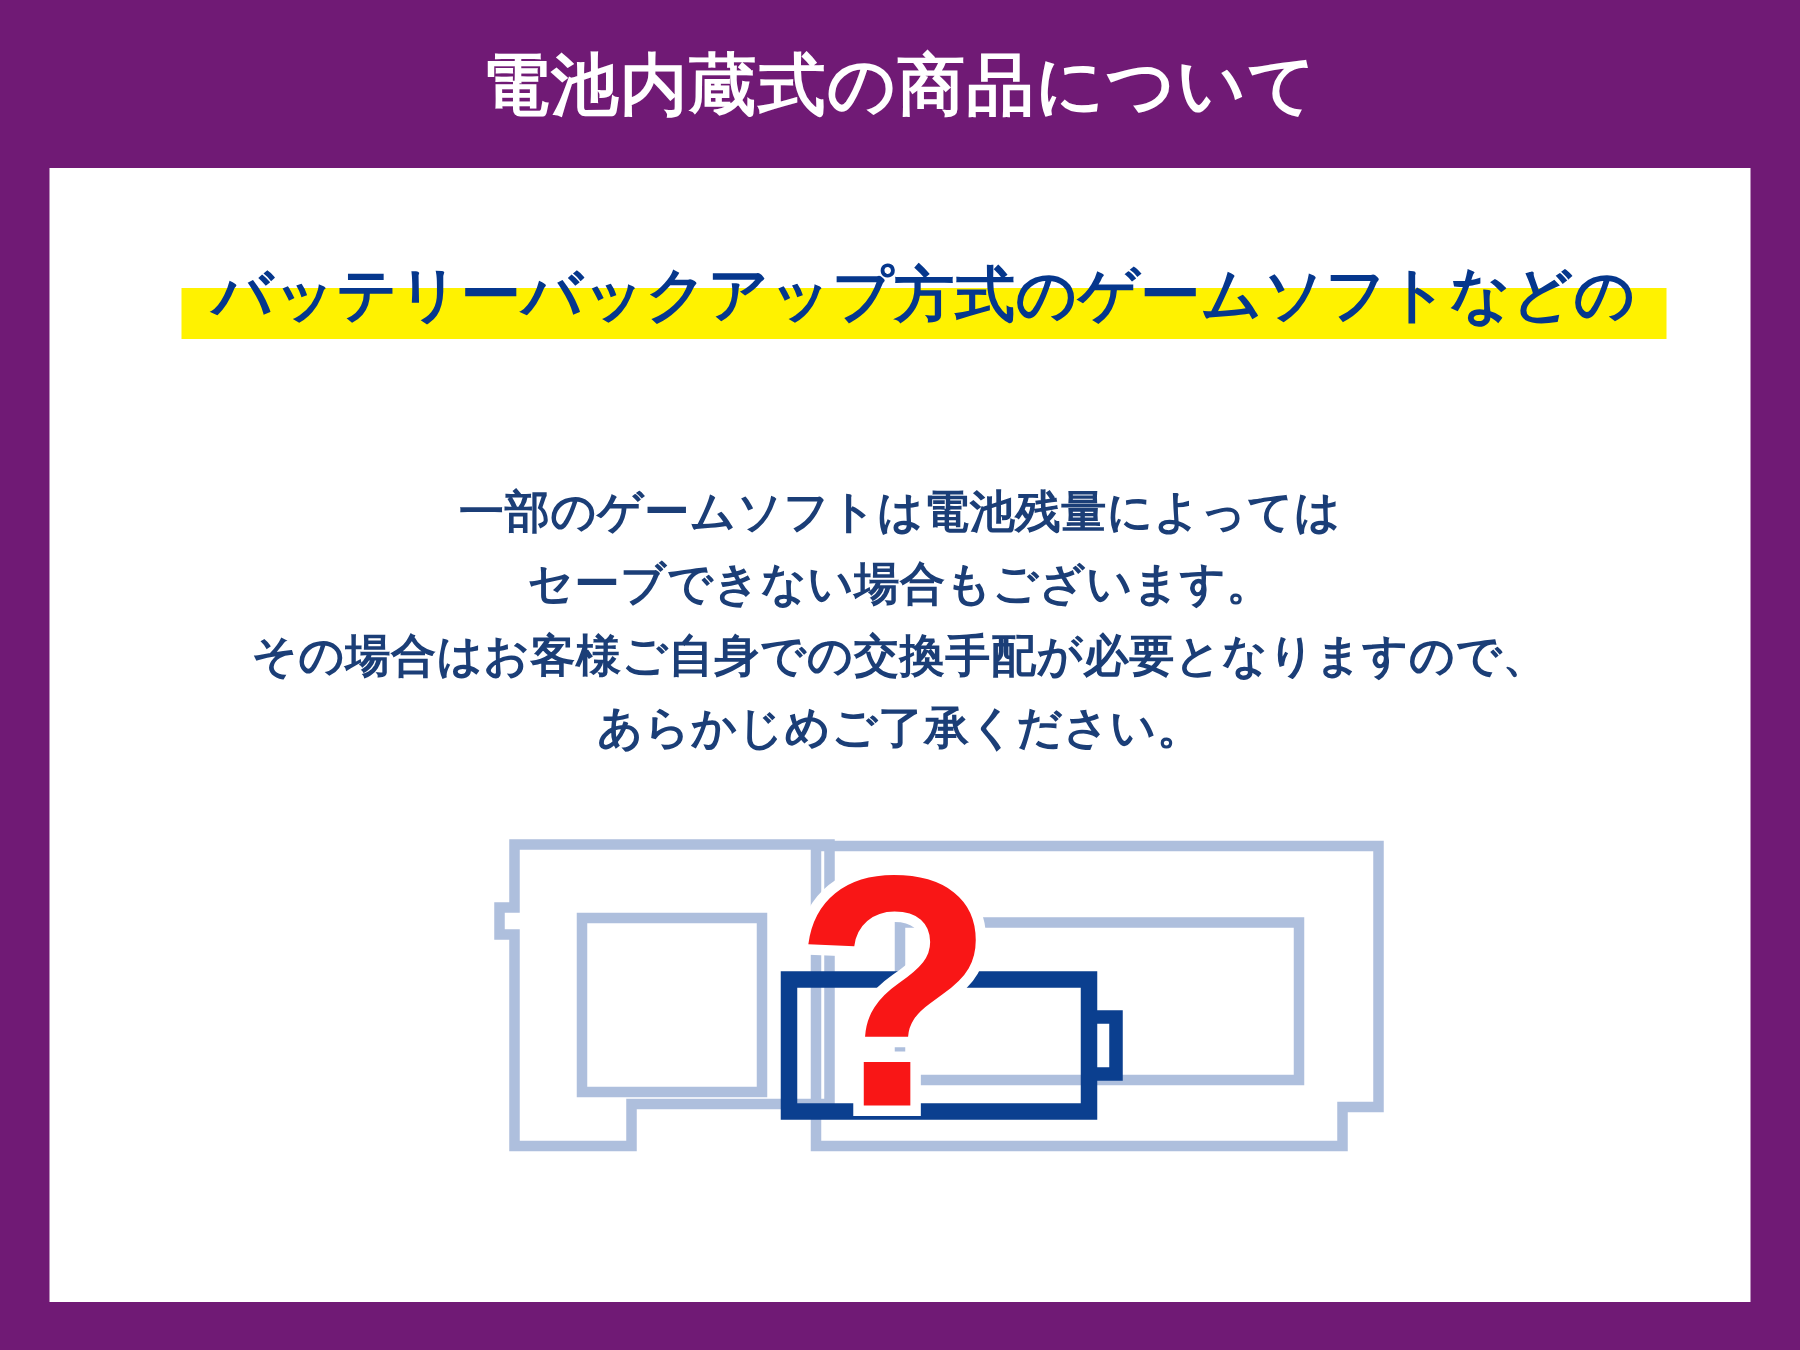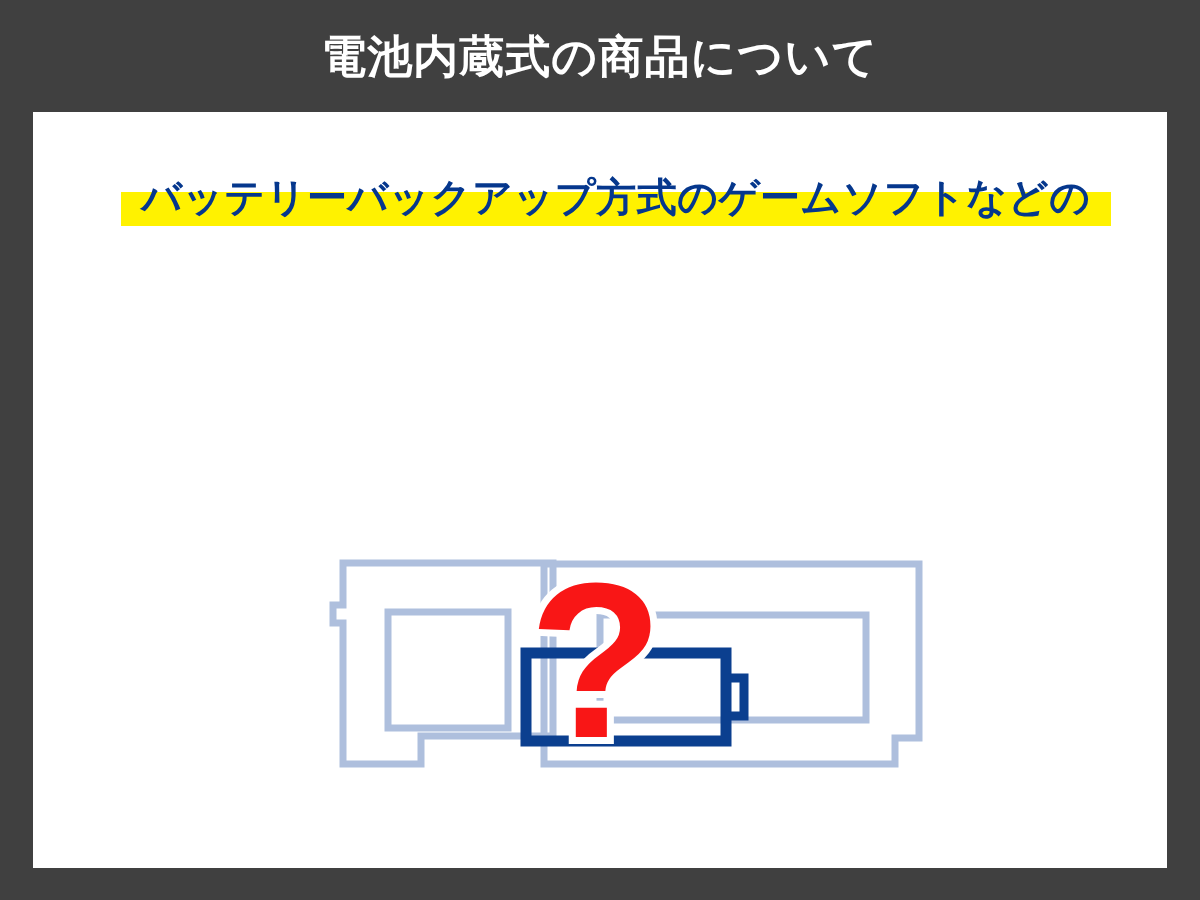--- a/index.html
+++ b/index.html
@@ -4,21 +4,21 @@
 <style>
   * { margin:0; padding:0; box-sizing:border-box; }
   html, body {
     width:1200px; height:900px;
     font-family:"Liberation Sans","DejaVu Sans",sans-serif;
     overflow:hidden;
   }
   #page {
     position:relative;
     width:1200px; height:900px;
-    background:#404040;
+    background:#701a75;
   }
 
   
   .header {
     position:absolute;
     left:0; top:0;
     width:1200px; height:112px;
     display:flex; align-items:center; justify-content:center;
   }
   .header-title {
@@ -107,20 +107,26 @@
 
   <div class="panel">
 
     <div class="headline">
       <span class="hl-line l1">
         <span class="hl-bar"></span>
         <span class="hl-text">バッテリーバックアップ方式のゲームソフトなどの</span>
       </span>
     </div>
 
+    <div class="body-text">
+      <span class="body-line">一部のゲームソフトは電池残量によっては</span>
+      <span class="body-line">セーブできない場合もございます。</span>
+      <span class="body-line">その場合はお客様ご自身での交換手配が必要となりますので、</span>
+      <span class="body-line">あらかじめご了承ください。</span>
+    </div>
 
     <div class="illustration">
       <svg viewBox="0 0 660 270" xmlns="http://www.w3.org/2000/svg">
 
         <g>
           <path d="M 43 31 L 253 31 L 253 204 L 121 204 L 121 232 L 43 232 L 43 91 L 33 91 L 33 73 L 43 73 Z" fill="none" stroke="#aebfdd" stroke-width="7" stroke-linejoin="miter"></path>
           <rect x="88" y="80" width="120" height="116" fill="none" stroke="#aebfdd" stroke-width="7"></rect>
         </g>
 
         <g>

